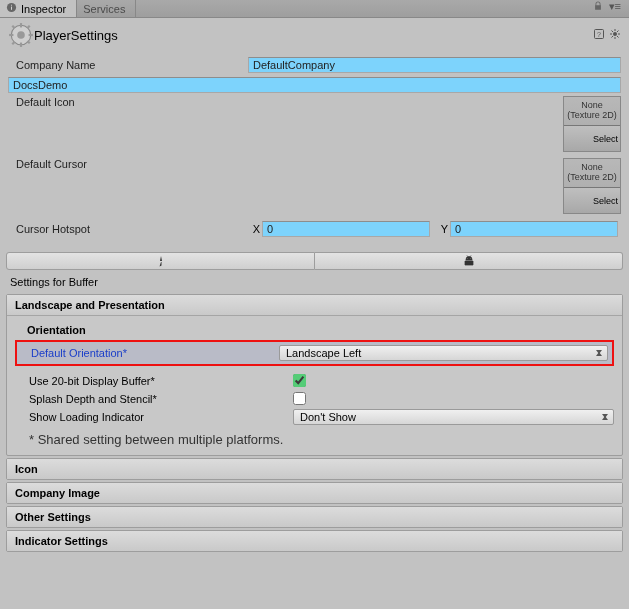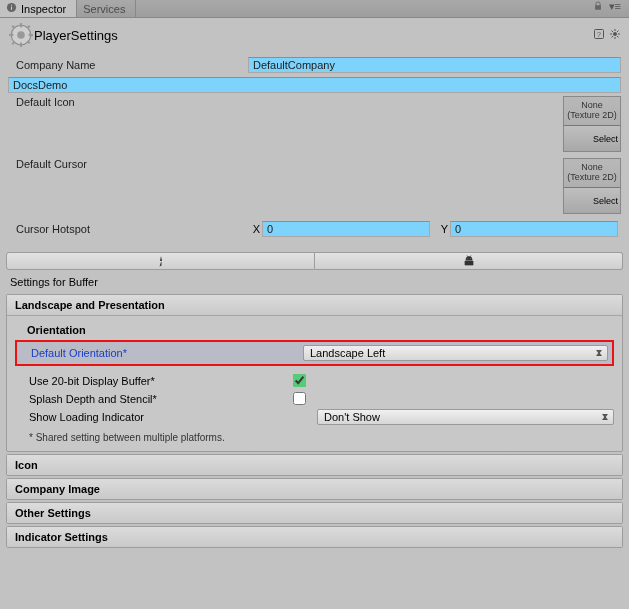--- a/index.html
+++ b/index.html
@@ -134,39 +134,39 @@
   }
   .hl-row { display:flex; align-items:center; height:18px;}
   .hl-row .label { width:258px; padding-left:10px; color:#1a3ec9;}
   .dropdown {
     flex:1; height:16px;
     background:linear-gradient(#f0f0f0,#d6d6d6);
     border:1px solid #9a9a9a; border-radius:2px;
     padding:0 16px 0 6px;
     font-size:11px;
     position:relative;
-    display:flex; align-items:center;margin-left:24px;
+    display:flex; align-items:center;
   }
   .dropdown .dd-text{ position:relative;}
   .dropdown::after{
     content:"";
     position:absolute; right:5px; top:4px;
     width:0;height:0;border-left:3px solid transparent;border-right:3px solid transparent;border-top:4px solid #555;
   }
   .dropdown::before{
     content:"";
     position:absolute; right:5px; bottom:4px;
     width:0;height:0;border-left:3px solid transparent;border-right:3px solid transparent;border-bottom:4px solid #555;
   }
 
   .srow { display:flex; align-items:center; height:18px;}
   .srow .label{ width:278px; padding-left:14px;}
   .srow .ctrl{ }
   input[type=checkbox]{ width:13px; height:13px; accent-color:#5c7; }
-  .footnote{ font-size:10px; padding:6px 14px 0 14px; color:#333;}
+  .footnote{ font-size:13px; padding:6px 14px 0 14px; color:#333;}
 </style>
 </head>
 <body>
 
 <div class="tab-bar">
   <div class="tab active">
     <span>
       <svg width="11" height="11" viewBox="0 0 24 24">
           <circle cx="12" cy="12" r="10" fill="#666"></circle>
           <rect x="11" y="10" width="2" height="7" fill="#ddd"></rect>

